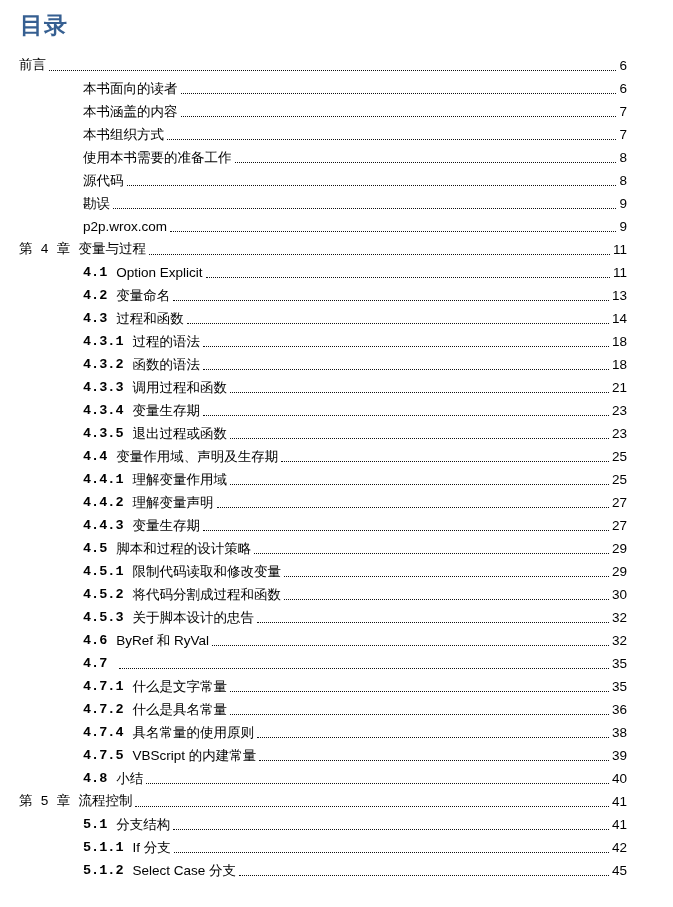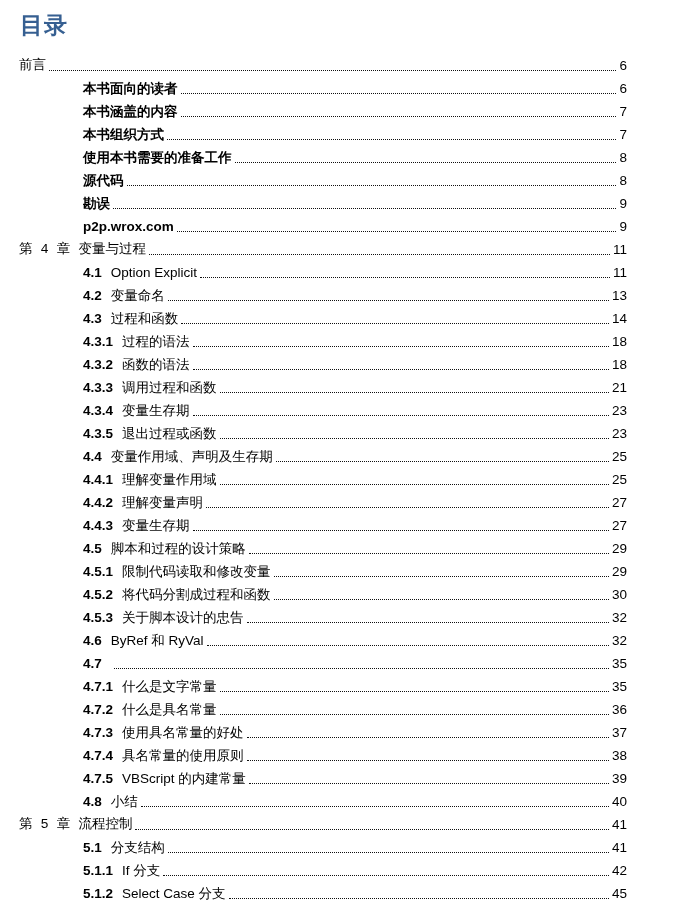--- a/index.html
+++ b/index.html
@@ -15,27 +15,27 @@
     font-size:23px;
     color:#365F91;
     margin:4px 0 13px 1px;
     letter-spacing:1px;
   }
   .toc-list { width:100%; }
   .row { display:flex; height:23px; }
   .row.indent { padding-left:64px; }
   .num, .label, .pagenum { white-space:pre; line-height:23px; font-size:13.5px; }
   .num {
-    font-family:Liberation Sans, sans-serif;
+    font-family:Liberation Mono, monospace;
     font-weight:bold;
     margin-right:9px;
   }
   .num:empty { display:none; }
   .chapter .label { font-family:Liberation Mono, monospace; font-weight:normal; }
-  .front .label   { font-family:"Liberation Sans", sans-serif; font-weight:bold; }
+  .front .label   { font-family:"Liberation Sans", sans-serif; font-weight:normal; }
   .section .label { font-family:"Liberation Sans", serif; font-weight:normal;text-align:center; }
   .leader {
     flex:1 1 auto;
     align-self:flex-end;
     margin:0 3px 6px 3px;
     border-bottom:1.6px dotted #111;
     min-width:8px;
   }
   .pagenum {
     font-family:"Liberation Sans", sans-serif;
@@ -206,26 +206,20 @@
         <span class="leader"></span>
         <span class="pagenum">35</span>
       </div>
       <div class="row section indent">
         <span class="num">4.7.2</span>
         <span class="label">什么是具名常量</span>
         <span class="leader"></span>
         <span class="pagenum">36</span>
       </div>
       <div class="row section indent">
-        <span class="num">4.7.3</span>
-        <span class="label">使用具名常量的好处</span>
-        <span class="leader"></span>
-        <span class="pagenum">37</span>
-      </div>
-      <div class="row section indent">
         <span class="num">4.7.4</span>
         <span class="label">具名常量的使用原则</span>
         <span class="leader"></span>
         <span class="pagenum">38</span>
       </div>
       <div class="row section indent">
         <span class="num">4.7.5</span>
         <span class="label">VBScript 的内建常量</span>
         <span class="leader"></span>
         <span class="pagenum">39</span>

